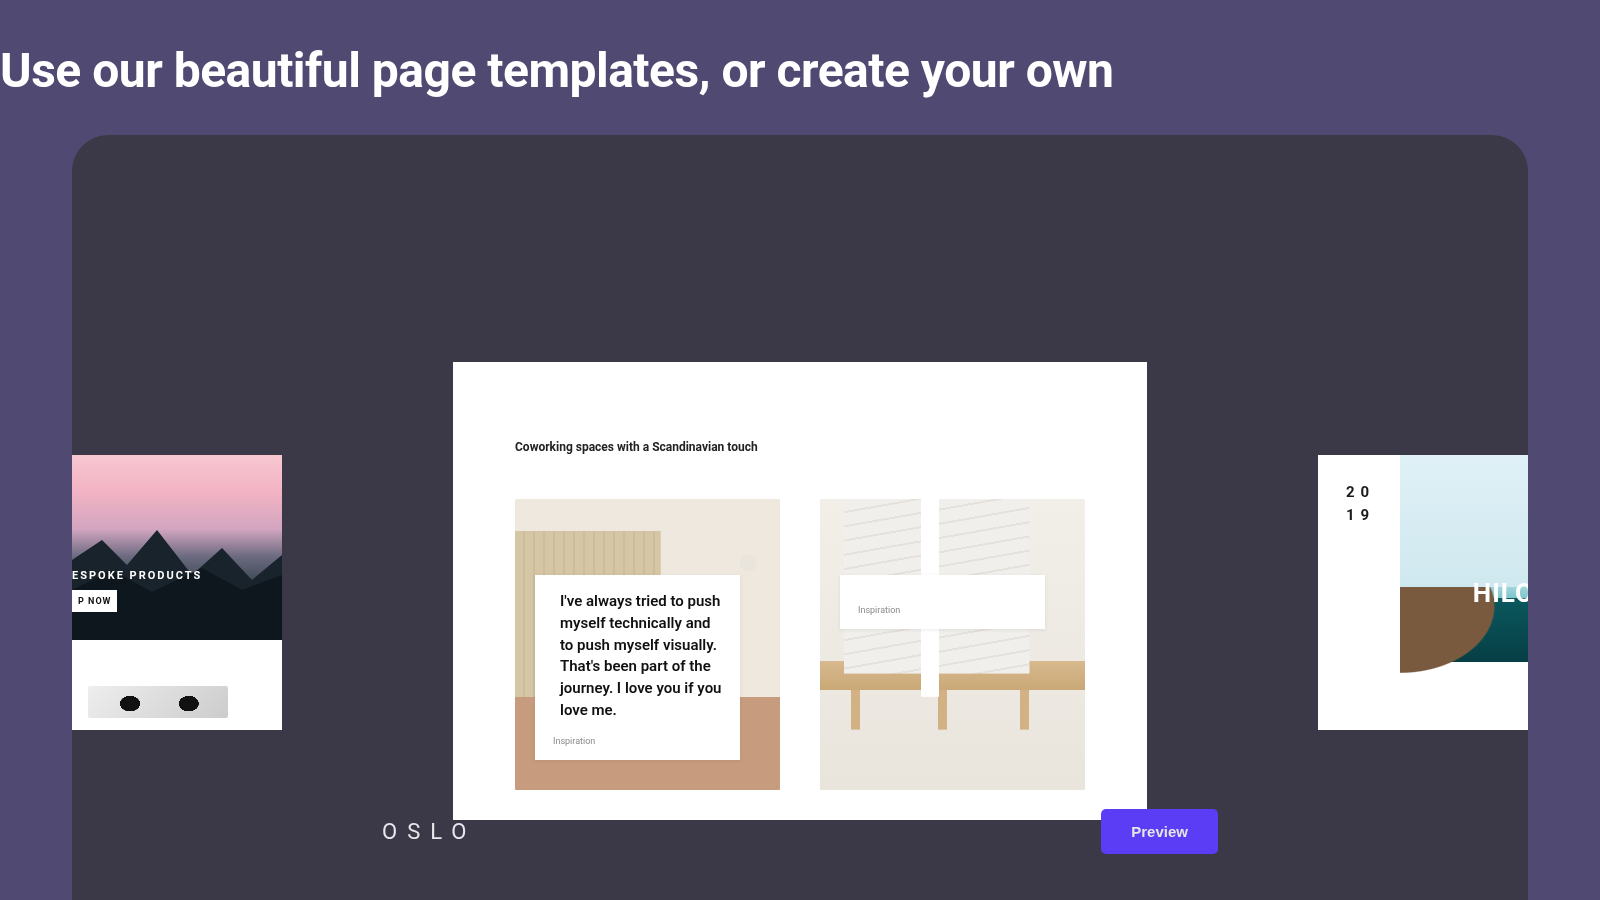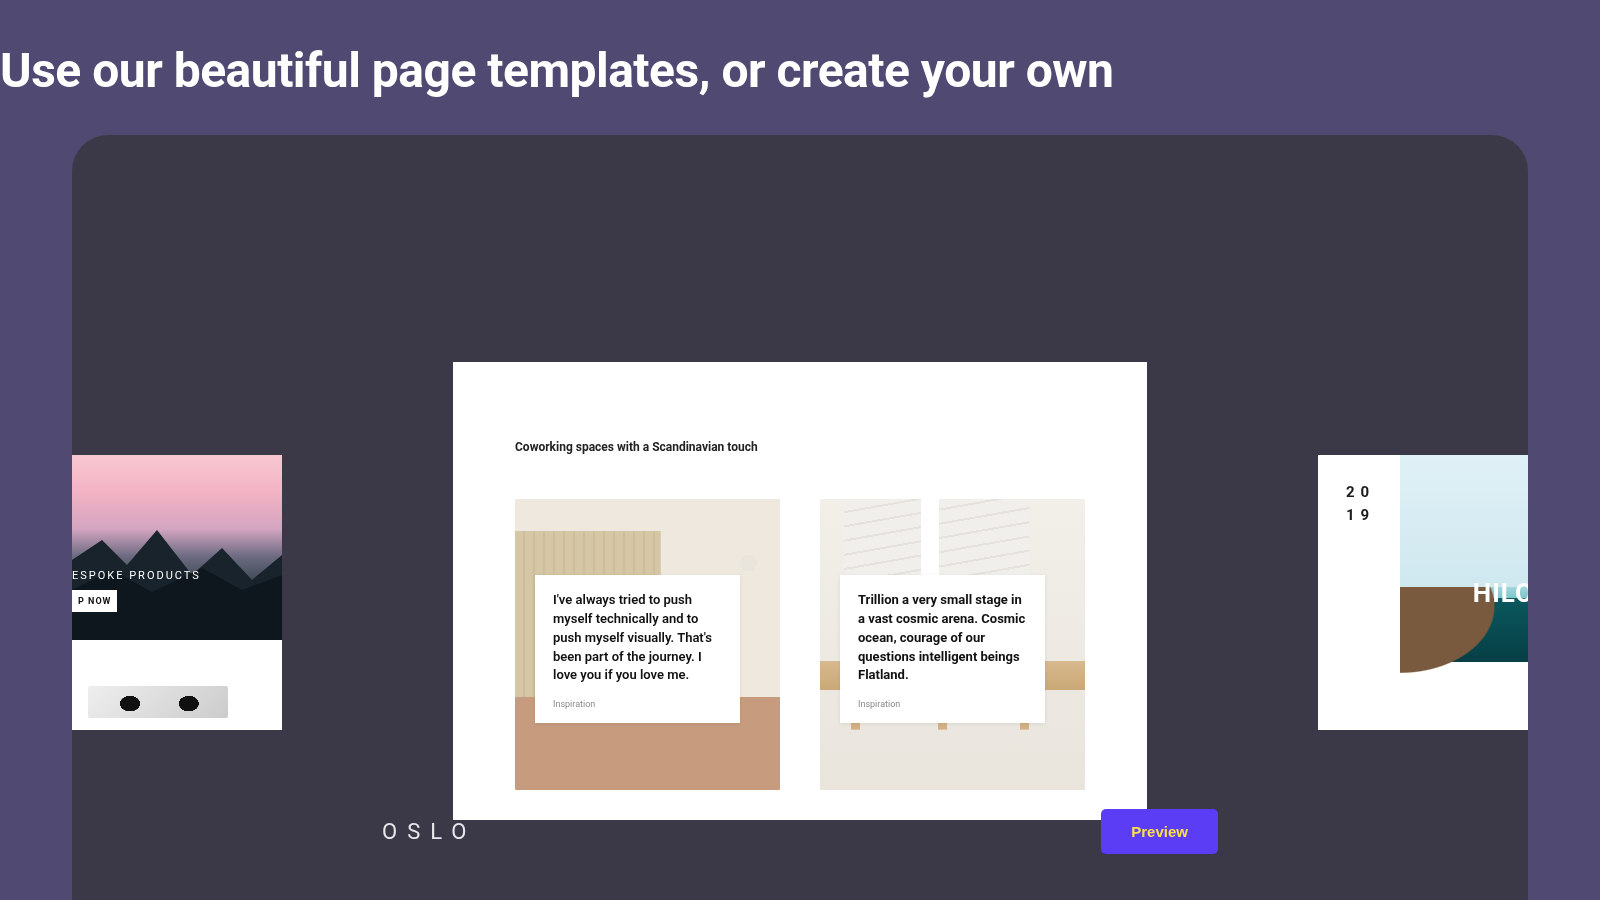--- a/index.html
+++ b/index.html
@@ -43,21 +43,21 @@
     background: linear-gradient(to bottom,
        #f7c7d0 0%, #f3b3c4 20%, #d3a5c0 40%,
        #6b6a80 55%, #3a4651 70%, #1f2a33 100%);
   }
   .tpl-left .mtn {
     position:absolute; left:0; right:0; bottom:0; height:120px;
   }
   .tpl-left .mtn svg { width:100%; height:100%; display:block; }
   .tpl-left .overlay {
     position:absolute; left:0; bottom:58px;
-    color:#fff; font-size:11px; letter-spacing:2px; font-weight:400;
+    color:#fff; font-size:11px; letter-spacing:2px; font-weight:700;
   }
   .tpl-left .cta {
     position:absolute; left:0; bottom:28px;
     background:#fff; color:#111; font-size:9px; font-weight:700;
     letter-spacing:1px; padding:6px 6px;
   }
   .tpl-left .lower {
     position:absolute; left:6px; bottom:6px; width:160px; height:45px;
     background:#fff; display:flex; align-items:center; justify-content:center;
   }
@@ -119,21 +119,21 @@
       linear-gradient(#d2b184,#d2b184) 46% 72%/9px 26% no-repeat,
       linear-gradient(#d2b184,#d2b184) 78% 72%/9px 26% no-repeat,
       linear-gradient(#f2efe9,#e9e5dd);
   }
   .card .caption {
     position:absolute; left:20px; right:40px; top:76px;
     background:#fff; padding:16px 18px 14px 18px;
     box-shadow:0 1px 4px rgba(0,0,0,.08);
   }
   .card .caption .body {
-    font-size:13px; line-height:1.45; color:#111; font-weight:600;
+    font-size:15px; line-height:1.45; color:#111; font-weight:600;margin-left:7px;
   }
   .card .caption .body.bold { font-weight:700; }
   .card .caption .tag {
     margin-top:14px; font-size:9px; color:#8a8a8a;
   }
 
   
   .tpl-right {
     position:absolute; top:320px; right:0; width:210px; height:275px;
     background:#fff; overflow:hidden;
@@ -169,21 +169,21 @@
   
   .bar {
     position:absolute; left:0; right:0; bottom:16px; height:105px;
     display:flex; align-items:center; justify-content:space-between;
     padding:0 310px;
   }
   .bar .name {
     font-size:22px; font-weight:400; letter-spacing:10px; color:#e8e7ec;
   }
   .bar .btn {
-    background:#5b3df5; color:#fde047; font-size:15px; font-weight:600;
+    background:#5b3df5; color:#e5e5e5; font-size:15px; font-weight:600;
     padding:14px 30px; border:none; border-radius:5px; cursor:pointer;margin-left:23px;
   }
 </style>
 </head>
 <body>
 
 <h1 class="hero-title">Use our beautiful page templates, or create your own</h1>
 
 <div class="stage">
 
@@ -209,21 +209,20 @@
       <div class="card">
         <div class="imgbox img1"></div>
         <div class="caption">
           <div class="body">I've always tried to push myself technically and to push myself visually. That's been part of the journey. I love you if you love me.</div>
           <div class="tag">Inspiration</div>
         </div>
       </div>
       <div class="card">
         <div class="imgbox img2"></div>
         <div class="caption">
-          <div class="body bold">Trillion a very small stage in a vast cosmic arena. Cosmic ocean, courage of our questions intelligent beings Flatland.</div>
           <div class="tag">Inspiration</div>
         </div>
       </div>
     </div>
   </div>
 
   <div class="tpl-right">
     <div class="side">
       <div class="yr">
         <span>20</span><br>

